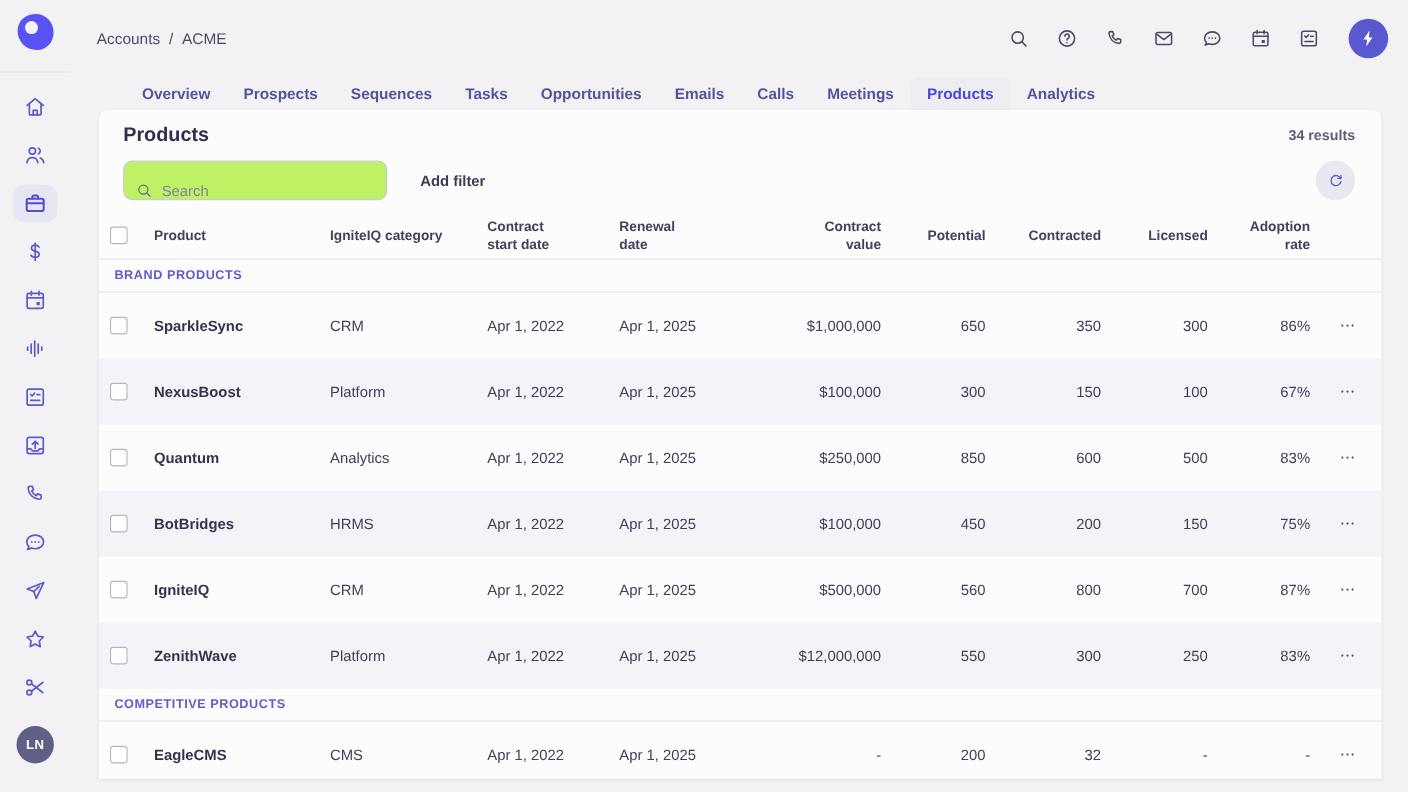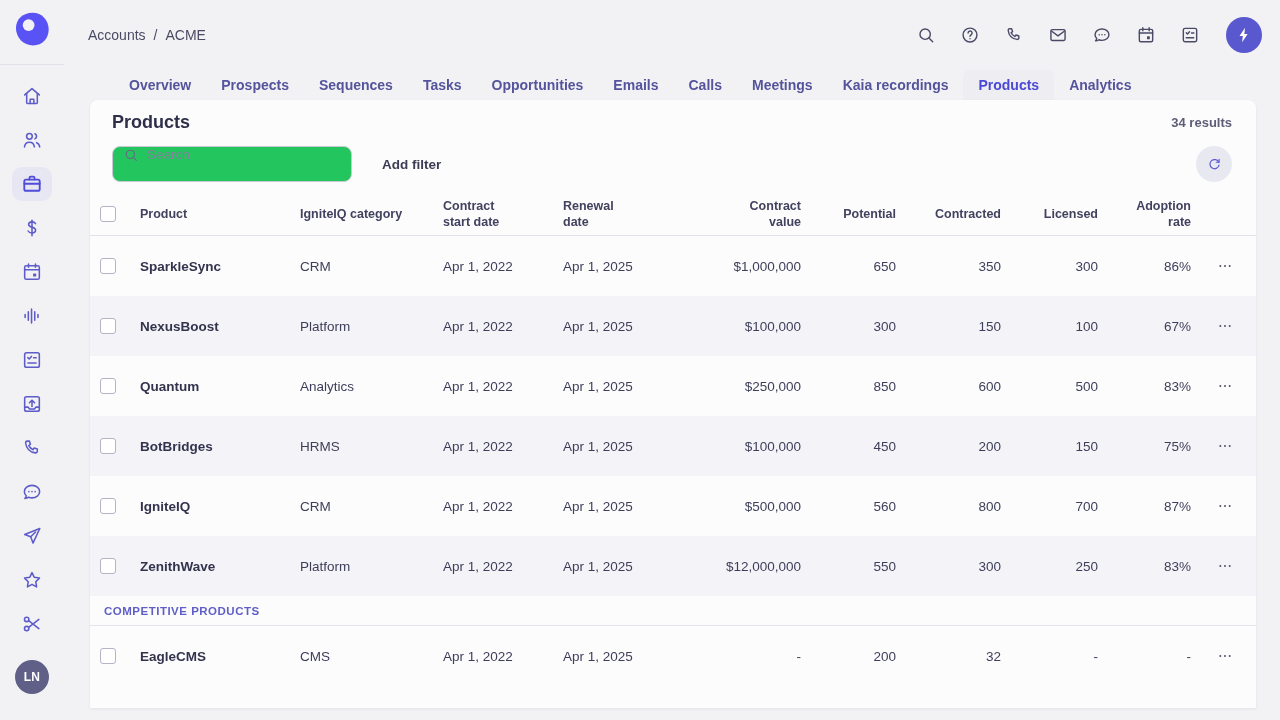--- a/index.html
+++ b/index.html
@@ -76,23 +76,23 @@
     padding:9px 24px 0 22px; height:36px;
   }
   .panel-title { font-size:18px; font-weight:700; color:#2f2f4a; }
   .results-count { font-size:13px; color:#5d5d78;font-weight:bold; }
 
   .toolbar {
     display:flex; align-items:center;
     padding:0 24px 0 22px; margin-top:10px; height:36px;
   }
   .search-box {
-    width:240px; height:36px; background:#22c55e;
+    width:240px; height:36px; background:#bef264;
     border:1px solid #c9c9d6; border-radius:8px;
-    display:flex; align-items:flex-start; padding:0 10px; gap:8px;
+    display:flex; align-items:flex-end; padding:0 10px; gap:8px;
   }
   .search-box svg { width:16px; height:16px; color:#6a6a85; flex:0 0 16px; }
   .search-box input {
     border:none; outline:none; background:transparent; width:100%;
     font-family:"Liberation Sans", sans-serif; font-size:13.5px; color:#33334e;
   }
   .search-box input::placeholder { color:#82829a; }
   .add-filter {
     margin-left:26px; background:none; border:none; cursor:pointer;
     font-family:"Liberation Sans", sans-serif;
@@ -312,21 +312,20 @@
   <div class="tab">Tasks</div>
 
   <div class="tab">Opportunities</div>
 
   <div class="tab">Emails</div>
 
   <div class="tab">Calls</div>
 
   <div class="tab">Meetings</div>
 
-  <div class="tab">Kaia recordings</div>
 
   <div class="tab active">Products</div>
 
   <div class="tab">Analytics</div>
 </div>
 
     <div class="card">
       <div class="card-head">
         <div class="panel-title">Products</div>
         <div class="results-count">34 results</div>
@@ -365,20 +364,23 @@
 value</div>
           <div class="h-cell right">Potential</div>
           <div class="h-cell right">Contracted</div>
           <div class="h-cell right">Licensed</div>
           <div class="h-cell right">Adoption
 rate</div>
           <div></div>
         </div>
         <div id="table-body">
   <div>
+    <div class="group-label-row">
+      <span>BRAND PRODUCTS</span>
+    </div>
     <div class="group-rows">
   <div class="trow row">
     <div class="cb-cell">
                     <div class="checkbox"></div>
                   </div>
     <div class="product-cell">SparkleSync</div>
     <div class="cell">CRM</div>
     <div class="cell">Apr 1, 2022</div>
     <div class="cell">Apr 1, 2025</div>
     <div class="cell right">$1,000,000</div>

